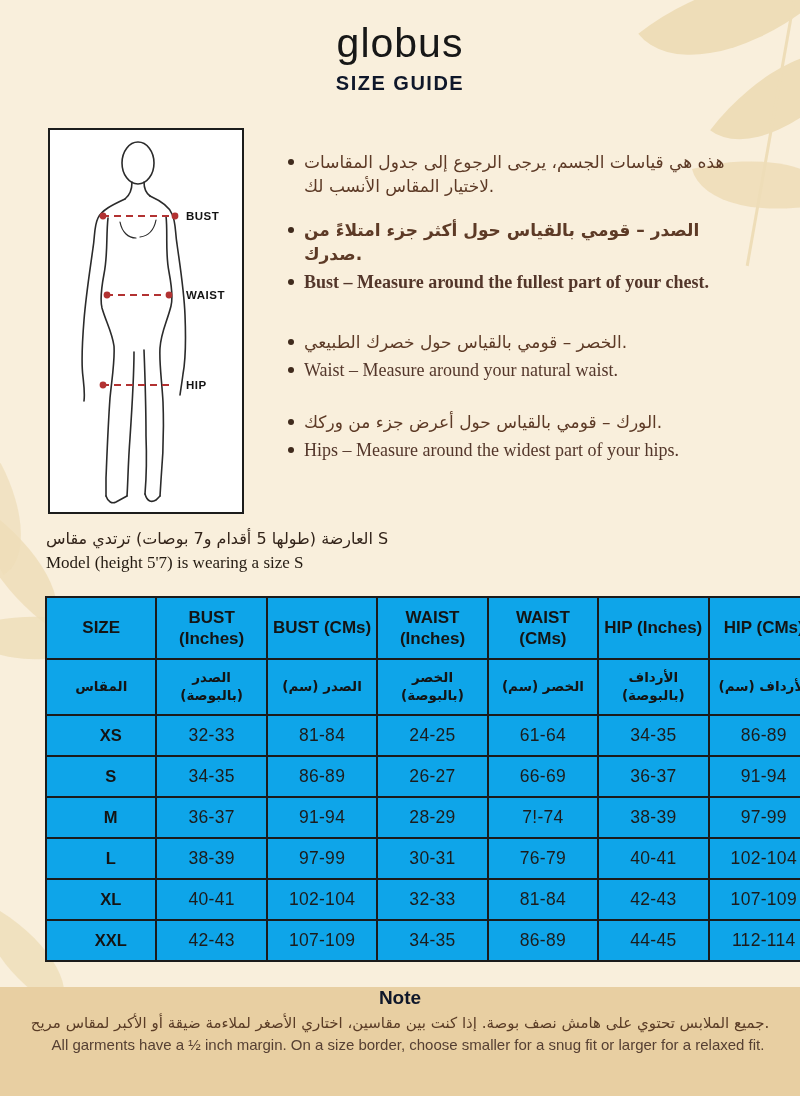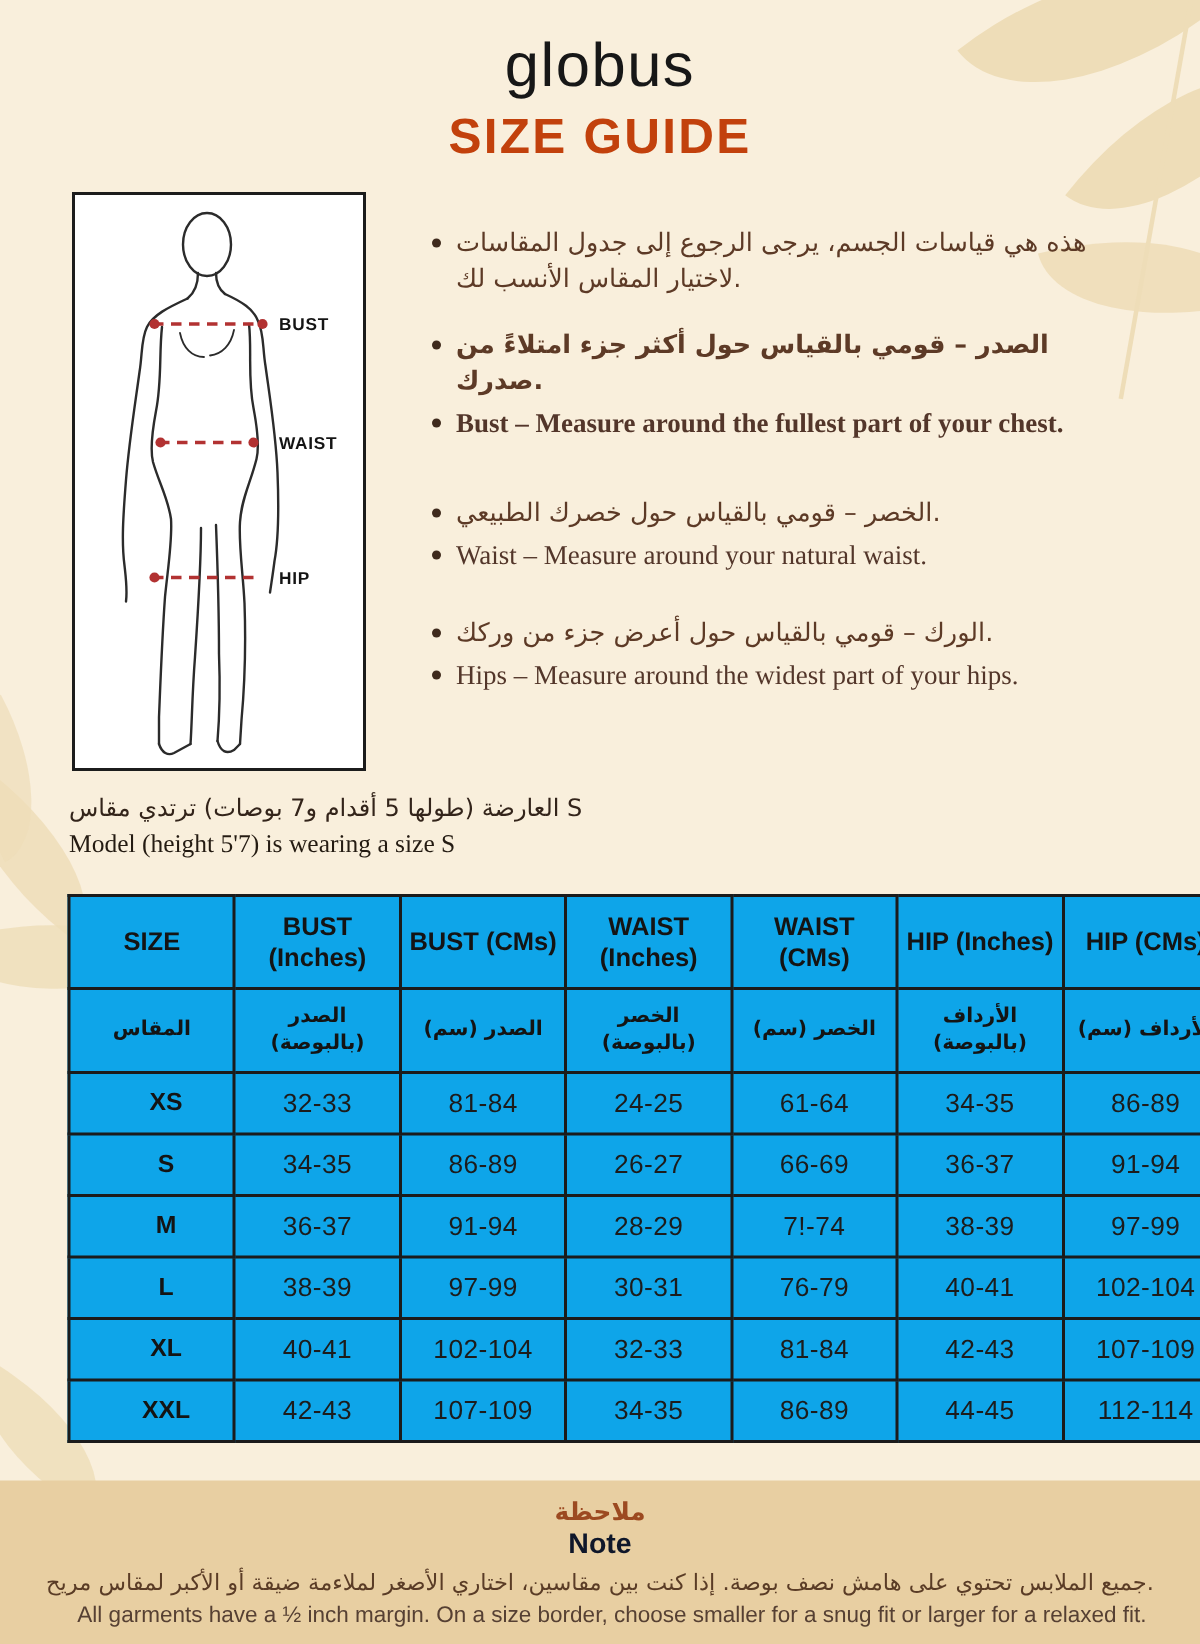--- a/index.html
+++ b/index.html
@@ -16,21 +16,21 @@
   .leaf.l3{left:698px;top:152px;width:132px;height:66px;transform:rotate(-14deg);opacity:.9;}
   .stem{position:absolute;left:770px;top:-12px;width:3px;height:280px;background:#eeddb8;transform:rotate(10deg);z-index:0;}
   .leaf.l4{left:-42px;top:540px;width:122px;height:58px;transform:rotate(36deg);opacity:.85;}
   .leaf.l5{left:-30px;top:608px;width:132px;height:60px;transform:rotate(-16deg);opacity:.8;}
   .leaf.l6{left:-48px;top:494px;width:100px;height:50px;transform:rotate(62deg);opacity:.7;}
   .leaf.l7{left:-30px;top:930px;width:112px;height:56px;transform:rotate(30deg);opacity:.8;}
   
   .logo{position:absolute;top:20px;left:0;width:100%;text-align:center;
     font-size:41px;font-weight:500;letter-spacing:1px;color:#171717;z-index:2;}
   .guide-title{position:absolute;top:72px;left:0;width:100%;text-align:center;
-    font-size:33px;font-weight:bold;letter-spacing:1.5px;color:#c2410c;z-index:2;}
+    font-size:20px;font-weight:bold;letter-spacing:1.5px;color:#0f172a;z-index:2;}
   
   .figure-box{position:absolute;left:48px;top:128px;width:192px;height:382px;
     background:#ffffff;border:2px solid #1c1c1c;z-index:2;}
   
   .bullets{position:absolute;left:286px;top:150px;width:444px;z-index:2;}
   .item{display:flex;margin-bottom:4px;}
   .dot{width:6px;height:6px;border-radius:50%;background:#3f2a1c;margin:9px 10px 0 2px;flex:none;}
   .txt{flex:1;}
   .ar{font-family:"DejaVu Sans",sans-serif;font-size:17px;line-height:24px;color:#5d3a26;}
   .en{font-family:"Liberation Serif",serif;font-size:18px;line-height:24px;color:#53362a;}
@@ -222,17 +222,16 @@
       <td>107-109</td>
       <td>34-35</td>
       <td>86-89</td>
       <td>44-45</td>
       <td>112-114</td>
     </tr>
   </tbody>
 </table>
 
 <div class="note-band">
-  <div class="note-title-ar" lang="ar">ملاحظة</div>
   <div class="note-title-en">Note</div>
   <div class="note-ar" lang="ar">جميع الملابس تحتوي على هامش نصف بوصة. إذا كنت بين مقاسين، اختاري الأصغر لملاءمة ضيقة أو الأكبر لمقاس مريح.</div>
   <div class="note-en">All garments have a ½ inch margin. On a size border, choose smaller for a snug fit or larger for a relaxed fit.</div>
 </div>
 
 </body></html>

